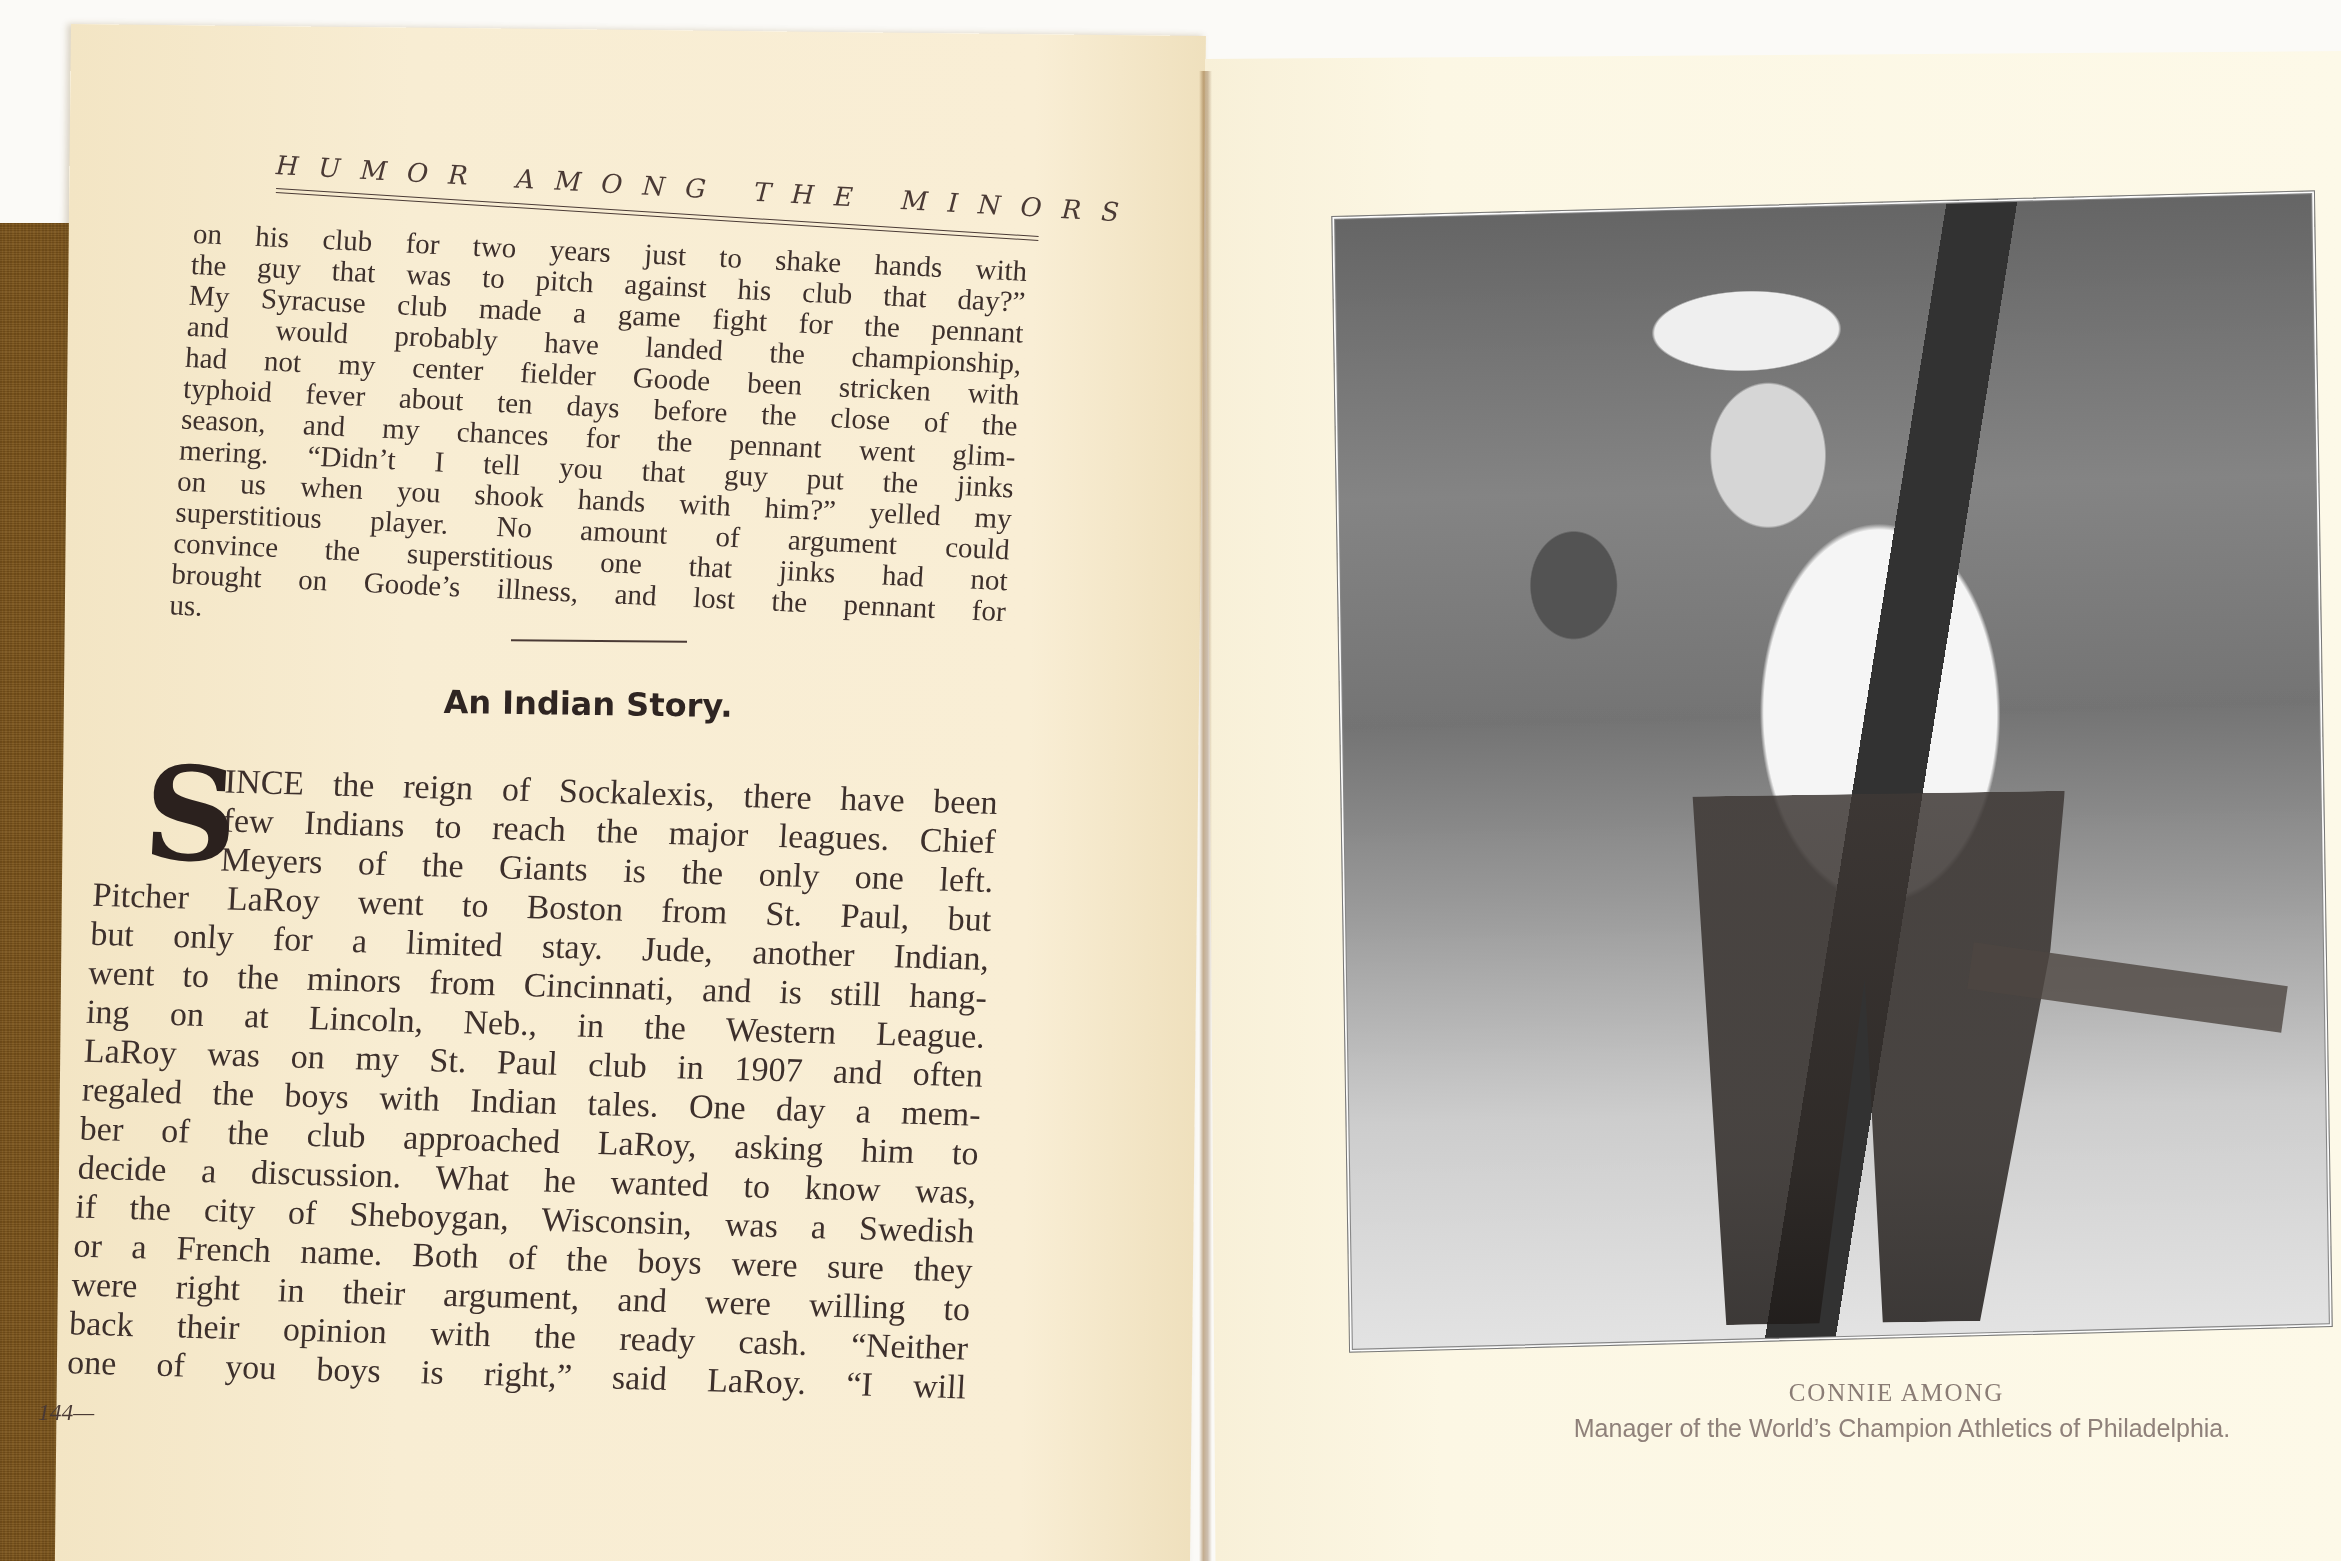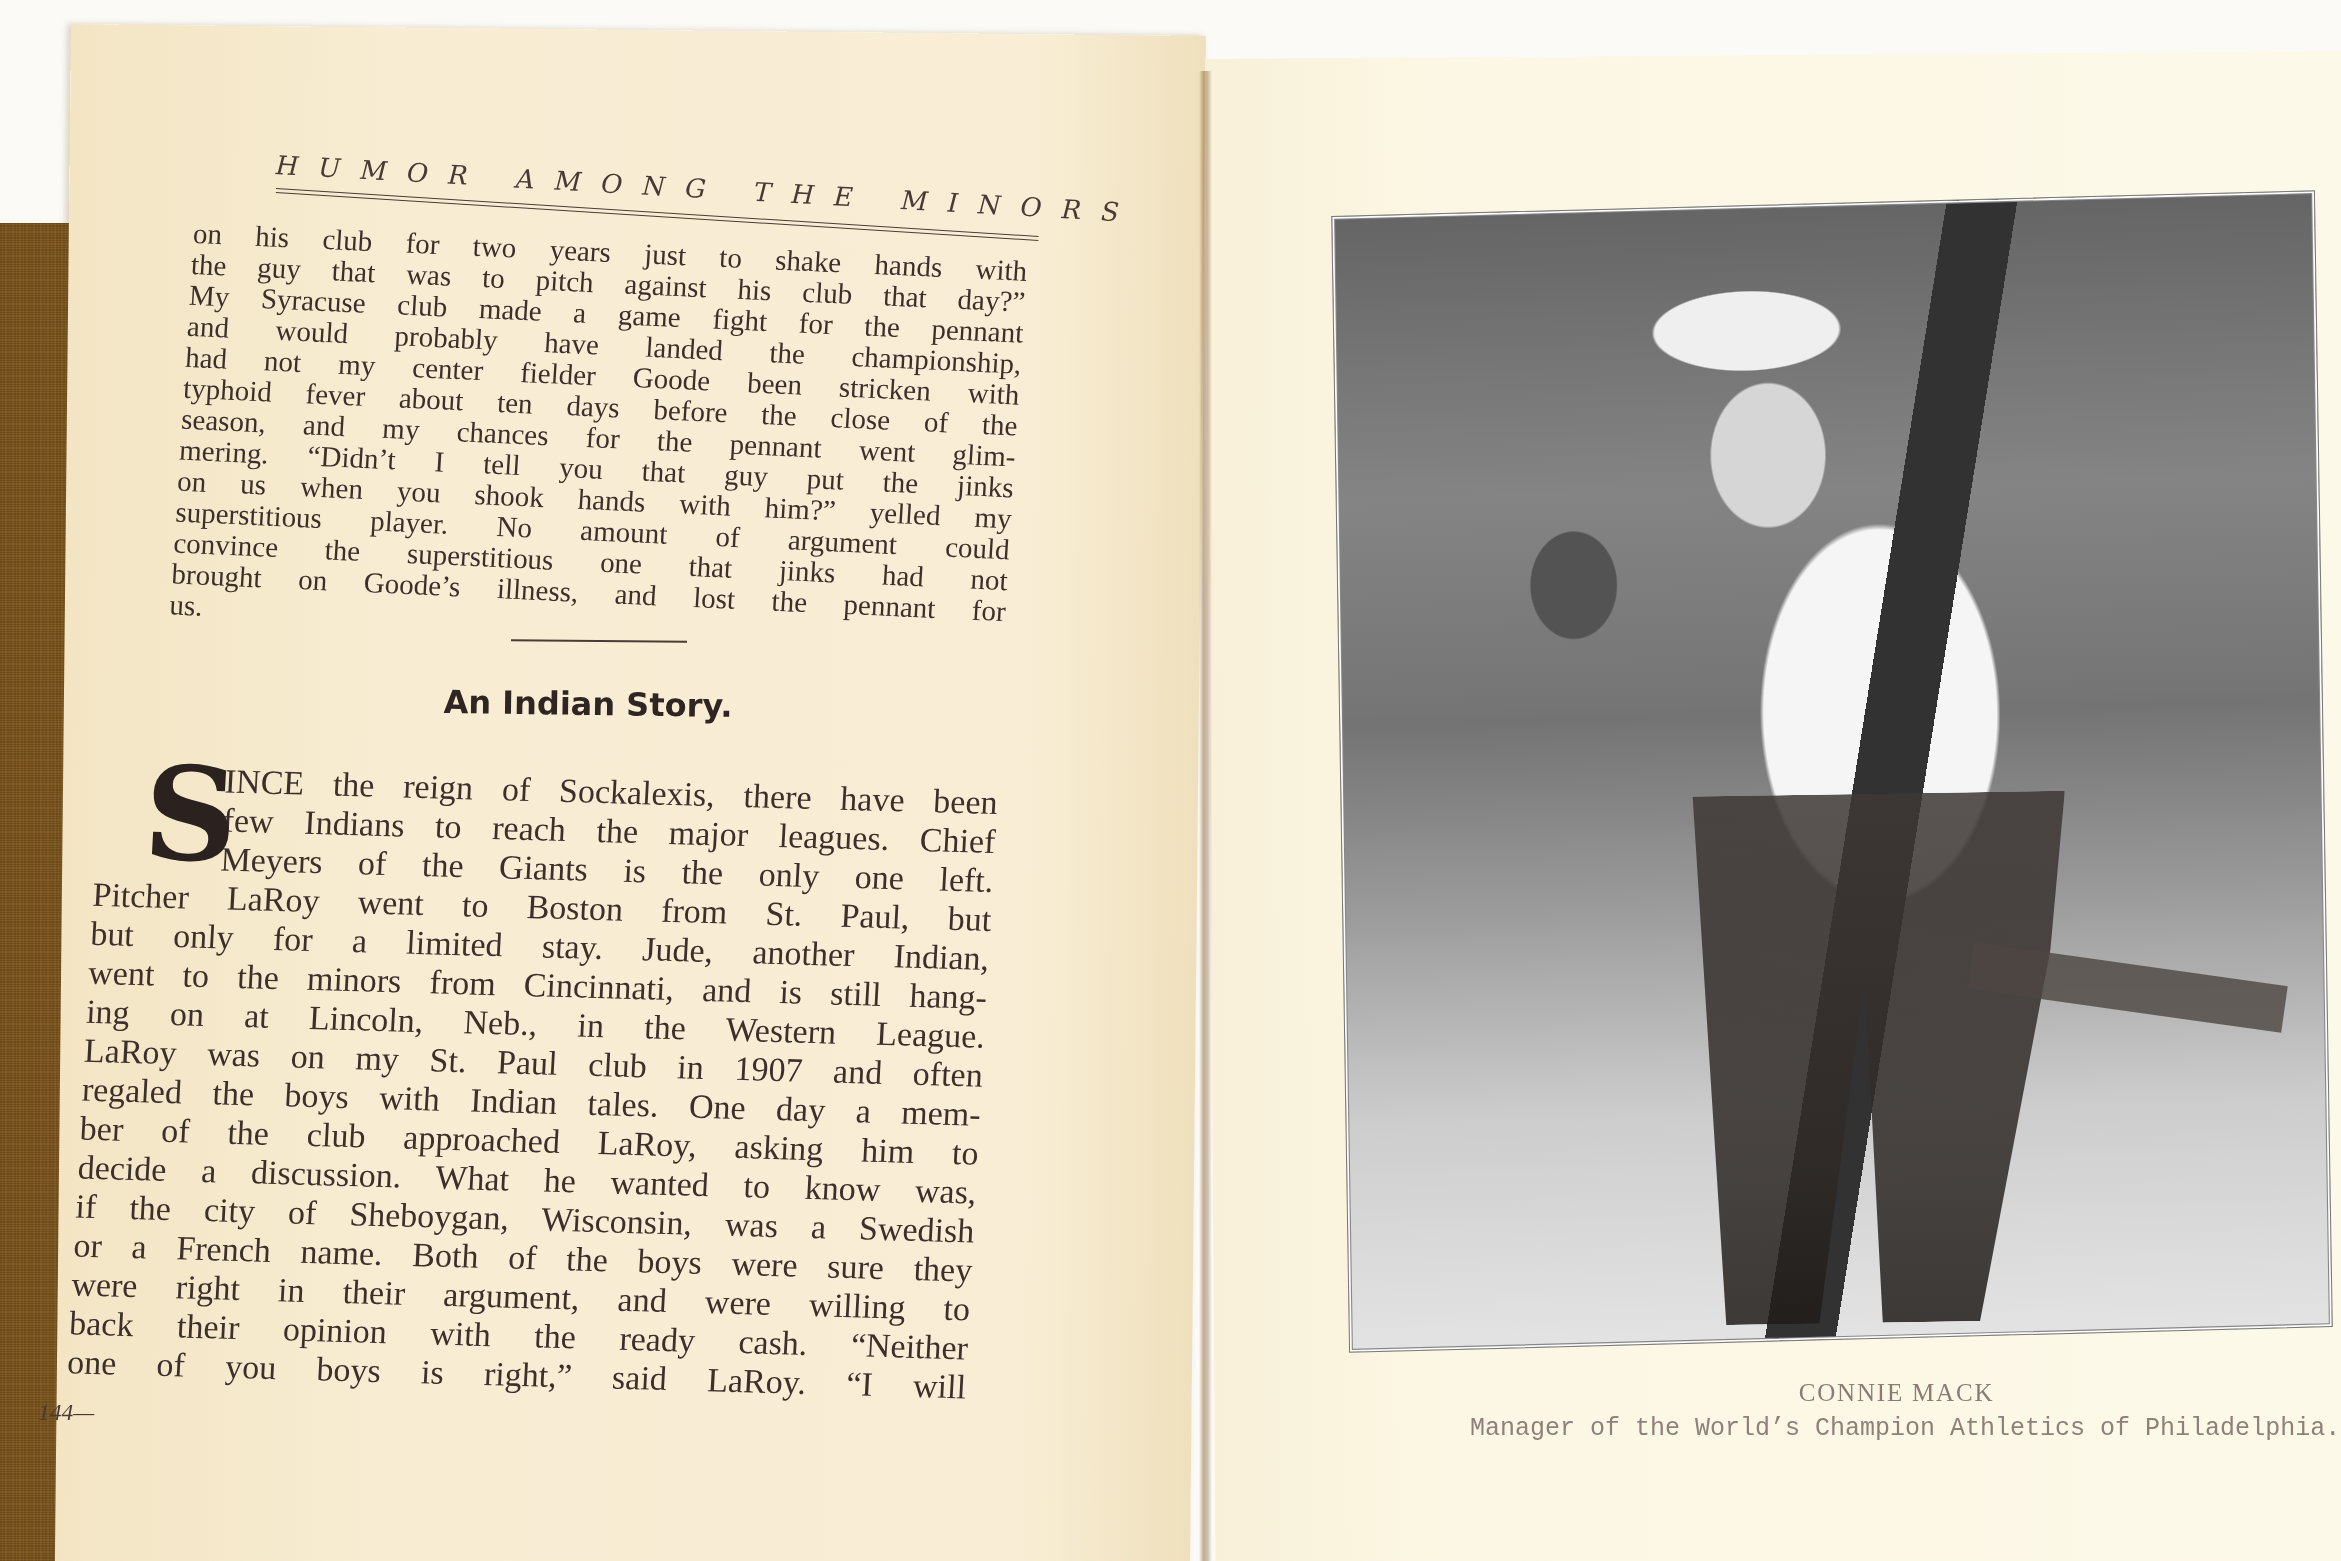--- a/index.html
+++ b/index.html
@@ -105,21 +105,21 @@
   .bench {
     position:absolute; left:1969px; top:964px; width:317px; height:47px;
     background:#4e4641; transform:rotate(8deg); opacity:.8;
   }
   .caption-name {
     position:absolute; left:1764px; top:1379px; width:265px; text-align:center;
     font-family:"Liberation Serif", serif; font-size:25px; letter-spacing:1.8px; color:#8a7c75;
   }
   .caption-sub {
     position:absolute; left:1470px; top:1414px; width:864px; text-align:center;
-    font-family:Liberation Mono, monospace; font-size:25px; color:#8f817a; white-space:nowrap;
+    font-family:Liberation Sans, sans-serif; font-size:25px; color:#8f817a; white-space:nowrap;
   }
 </style>
 </head>
 <body>
 
 <div class="cover"></div>
 <div class="page-right-edge"></div>
 
 <div class="page-left"></div>
 <div class="page-right"></div>
@@ -166,15 +166,15 @@
   <span class="line">back their opinion with the ready cash.  “Neither</span>
   <span class="line">one of you boys is right,” said LaRoy.  “I will</span>
 </div>
 
 <div class="page-number">144—</div>
 
 <div class="photo" title="Man in straw boater hat and vest seated on a dugout bench"></div>
 <div class="photo-legs"></div>
 <div class="bench"></div>
 
-<div class="caption-name">CONNIE MACK</div>
+<div class="caption-name">CONNIE AMONG</div>
 <div class="caption-sub">Manager of the World’s Champion Athletics of Philadelphia.</div>
 
 
 </body></html>

